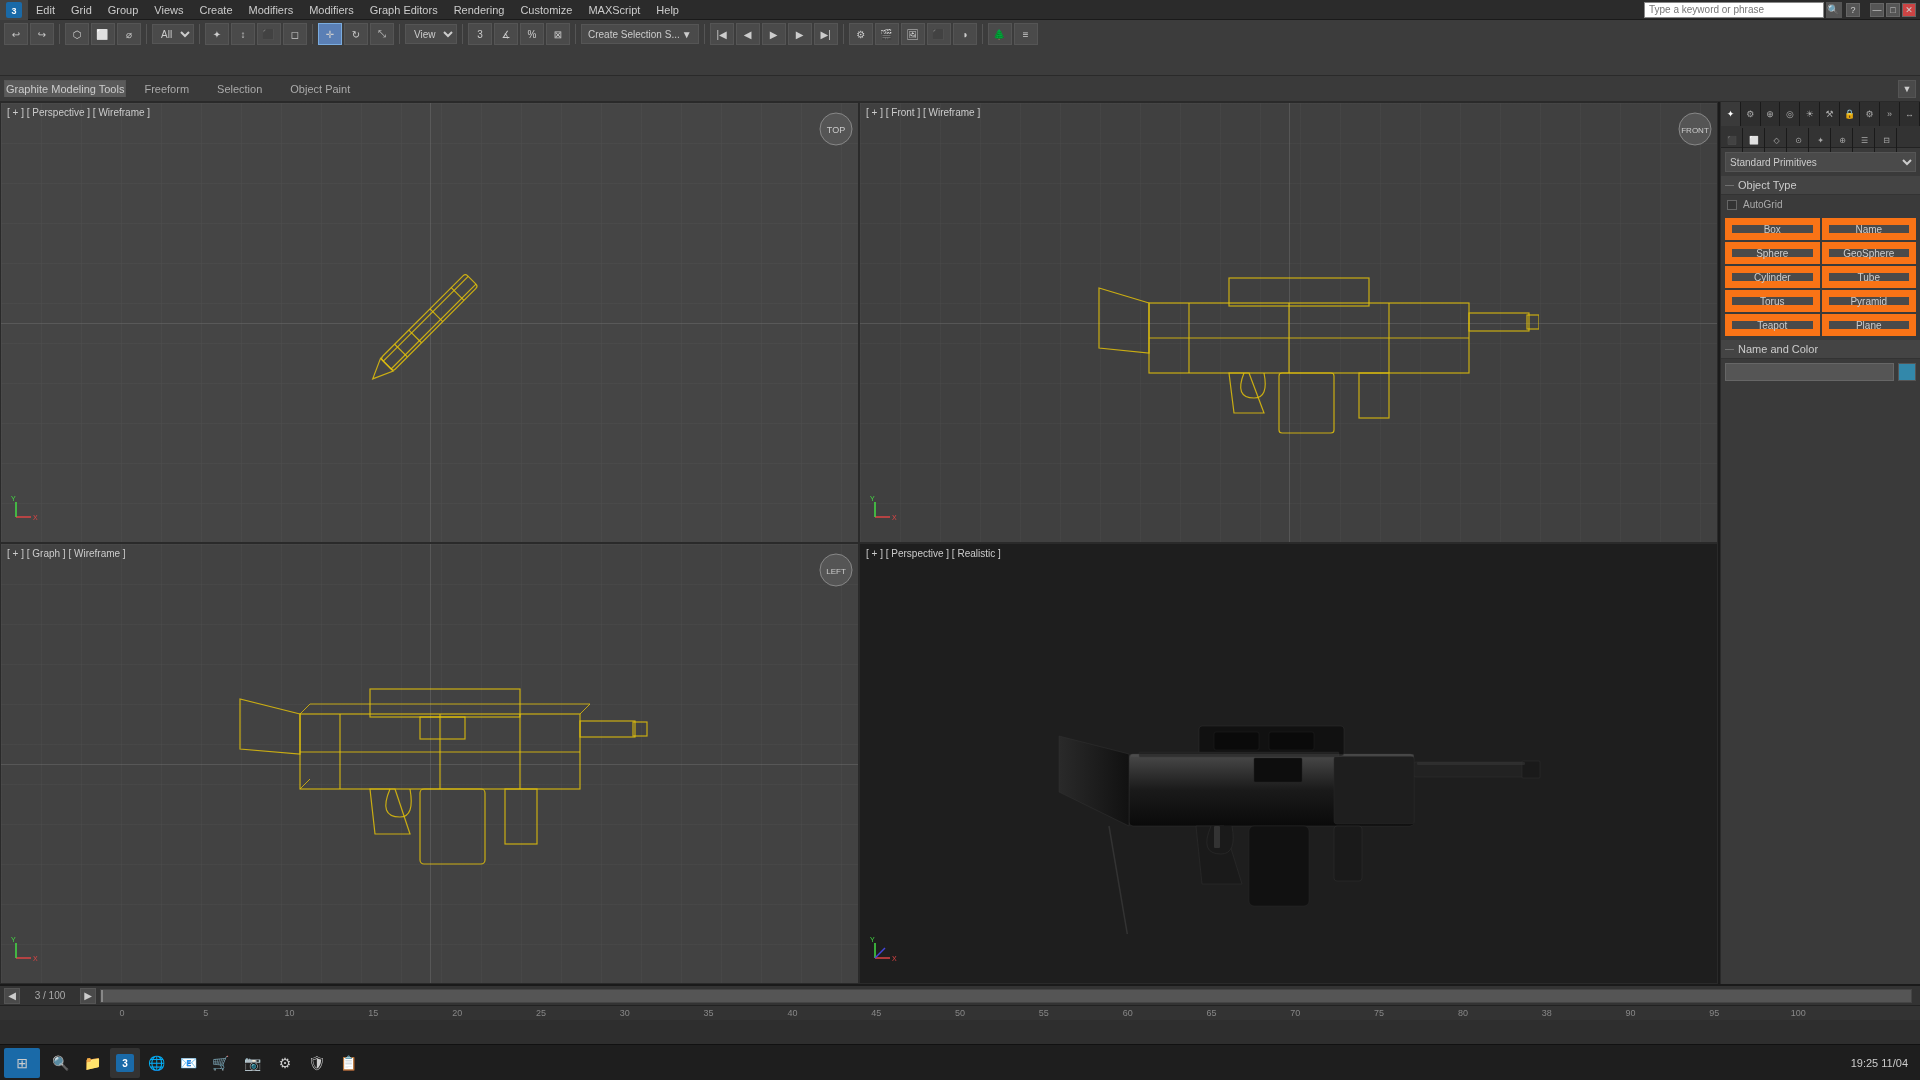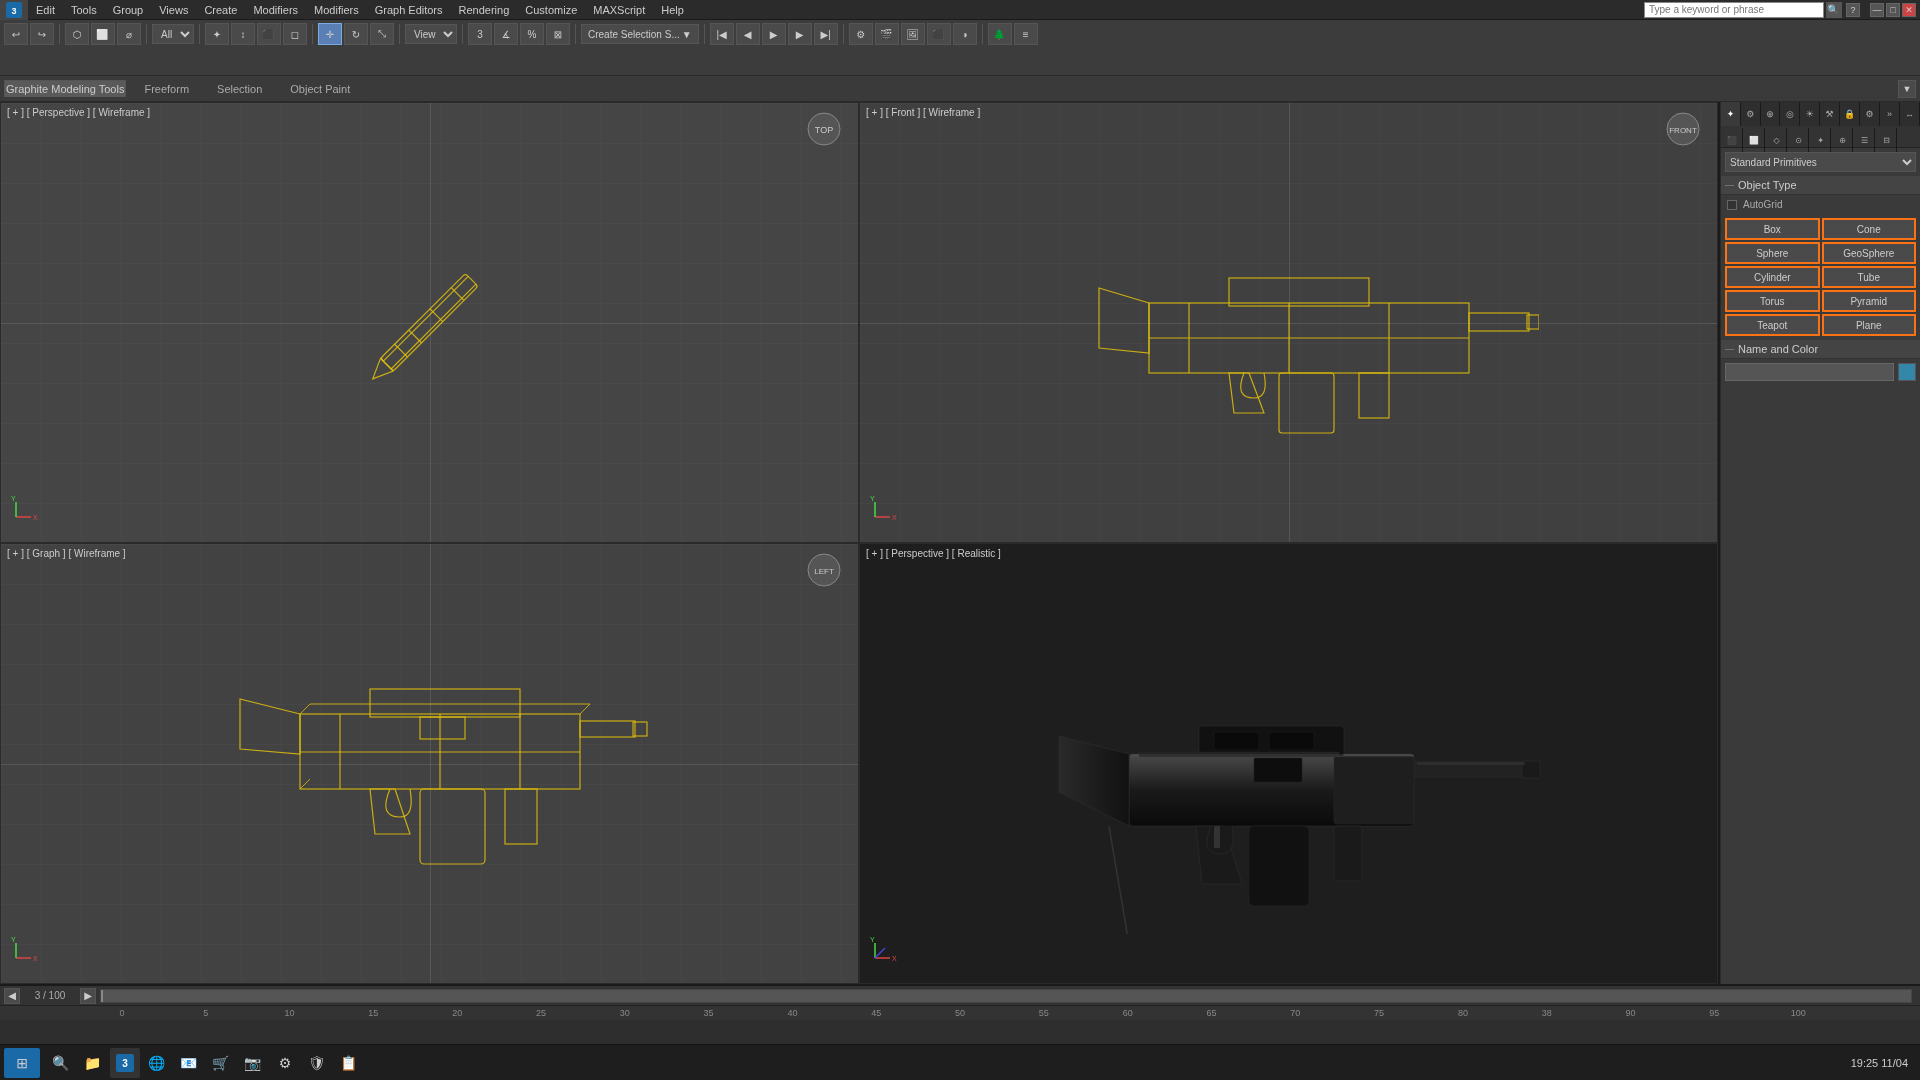--- a/index.html
+++ b/index.html
@@ -292,21 +292,21 @@
 
     .primitive-grid {
       display: grid;
       grid-template-columns: 1fr 1fr;
       gap: 2px;
       padding: 4px;
     }
     .primitive-btn {
       height: 22px;
       background: #4a4a4a;
-      border: 2px solid #f97316;
+      border: 7px solid #f97316;
       color: #ccc;
       font-size: 10px;
       cursor: pointer;
       display: flex;
       align-items: center;
       justify-content: center;
     }
 
     .autogrid-row {
       display: flex;
@@ -507,21 +507,21 @@
 
     
     #vp-top-left { background: #454545; }
     #vp-top-right { background: #404040; }
     #vp-bottom-left { background: #424242; }
     #vp-bottom-right { background: #1e1e1e; }
 
     .vp-nav-cube {
       position: absolute;
       top: 8px;
-      right: 16px;
+      right: 4px;
       width: 36px;
       height: 36px;
     }
 
     
     .playback-controls {
       display: flex;
       align-items: center;
       gap: 2px;
     }
@@ -552,21 +552,21 @@
 
 <div id="top-bar">
   <div class="app-logo">
     <svg width="18" height="18" viewBox="0 0 18 18">
       <rect x="1" y="1" width="16" height="16" fill="#1a6aa8" rx="2"></rect>
       <text x="9" y="13" text-anchor="middle" font-size="9" fill="white" font-weight="bold">3</text>
     </svg>
   </div>
   <div class="menu-bar">
     <div class="menu-item">Edit</div>
-    <div class="menu-item">Tools</div>
+    <div class="menu-item">Grid</div>
     <div class="menu-item">Group</div>
     <div class="menu-item">Views</div>
     <div class="menu-item">Create</div>
     <div class="menu-item">Modifiers</div>
     <div class="menu-item">Modifiers</div>
     <div class="menu-item">Graph Editors</div>
     <div class="menu-item">Rendering</div>
     <div class="menu-item">Customize</div>
     <div class="menu-item">MAXScript</div>
     <div class="menu-item">Help</div>
@@ -923,21 +923,21 @@
       <span>Object Type</span>
     </div>
 
     <div class="autogrid-row">
       <div class="checkbox"></div>
       <span>AutoGrid</span>
     </div>
 
     <div class="primitive-grid">
       <div class="primitive-btn">Box</div>
-      <div class="primitive-btn">Cone</div>
+      <div class="primitive-btn">Name</div>
       <div class="primitive-btn">Sphere</div>
       <div class="primitive-btn">GeoSphere</div>
       <div class="primitive-btn">Cylinder</div>
       <div class="primitive-btn">Tube</div>
       <div class="primitive-btn">Torus</div>
       <div class="primitive-btn">Pyramid</div>
       <div class="primitive-btn">Teapot</div>
       <div class="primitive-btn">Plane</div>
     </div>
 

